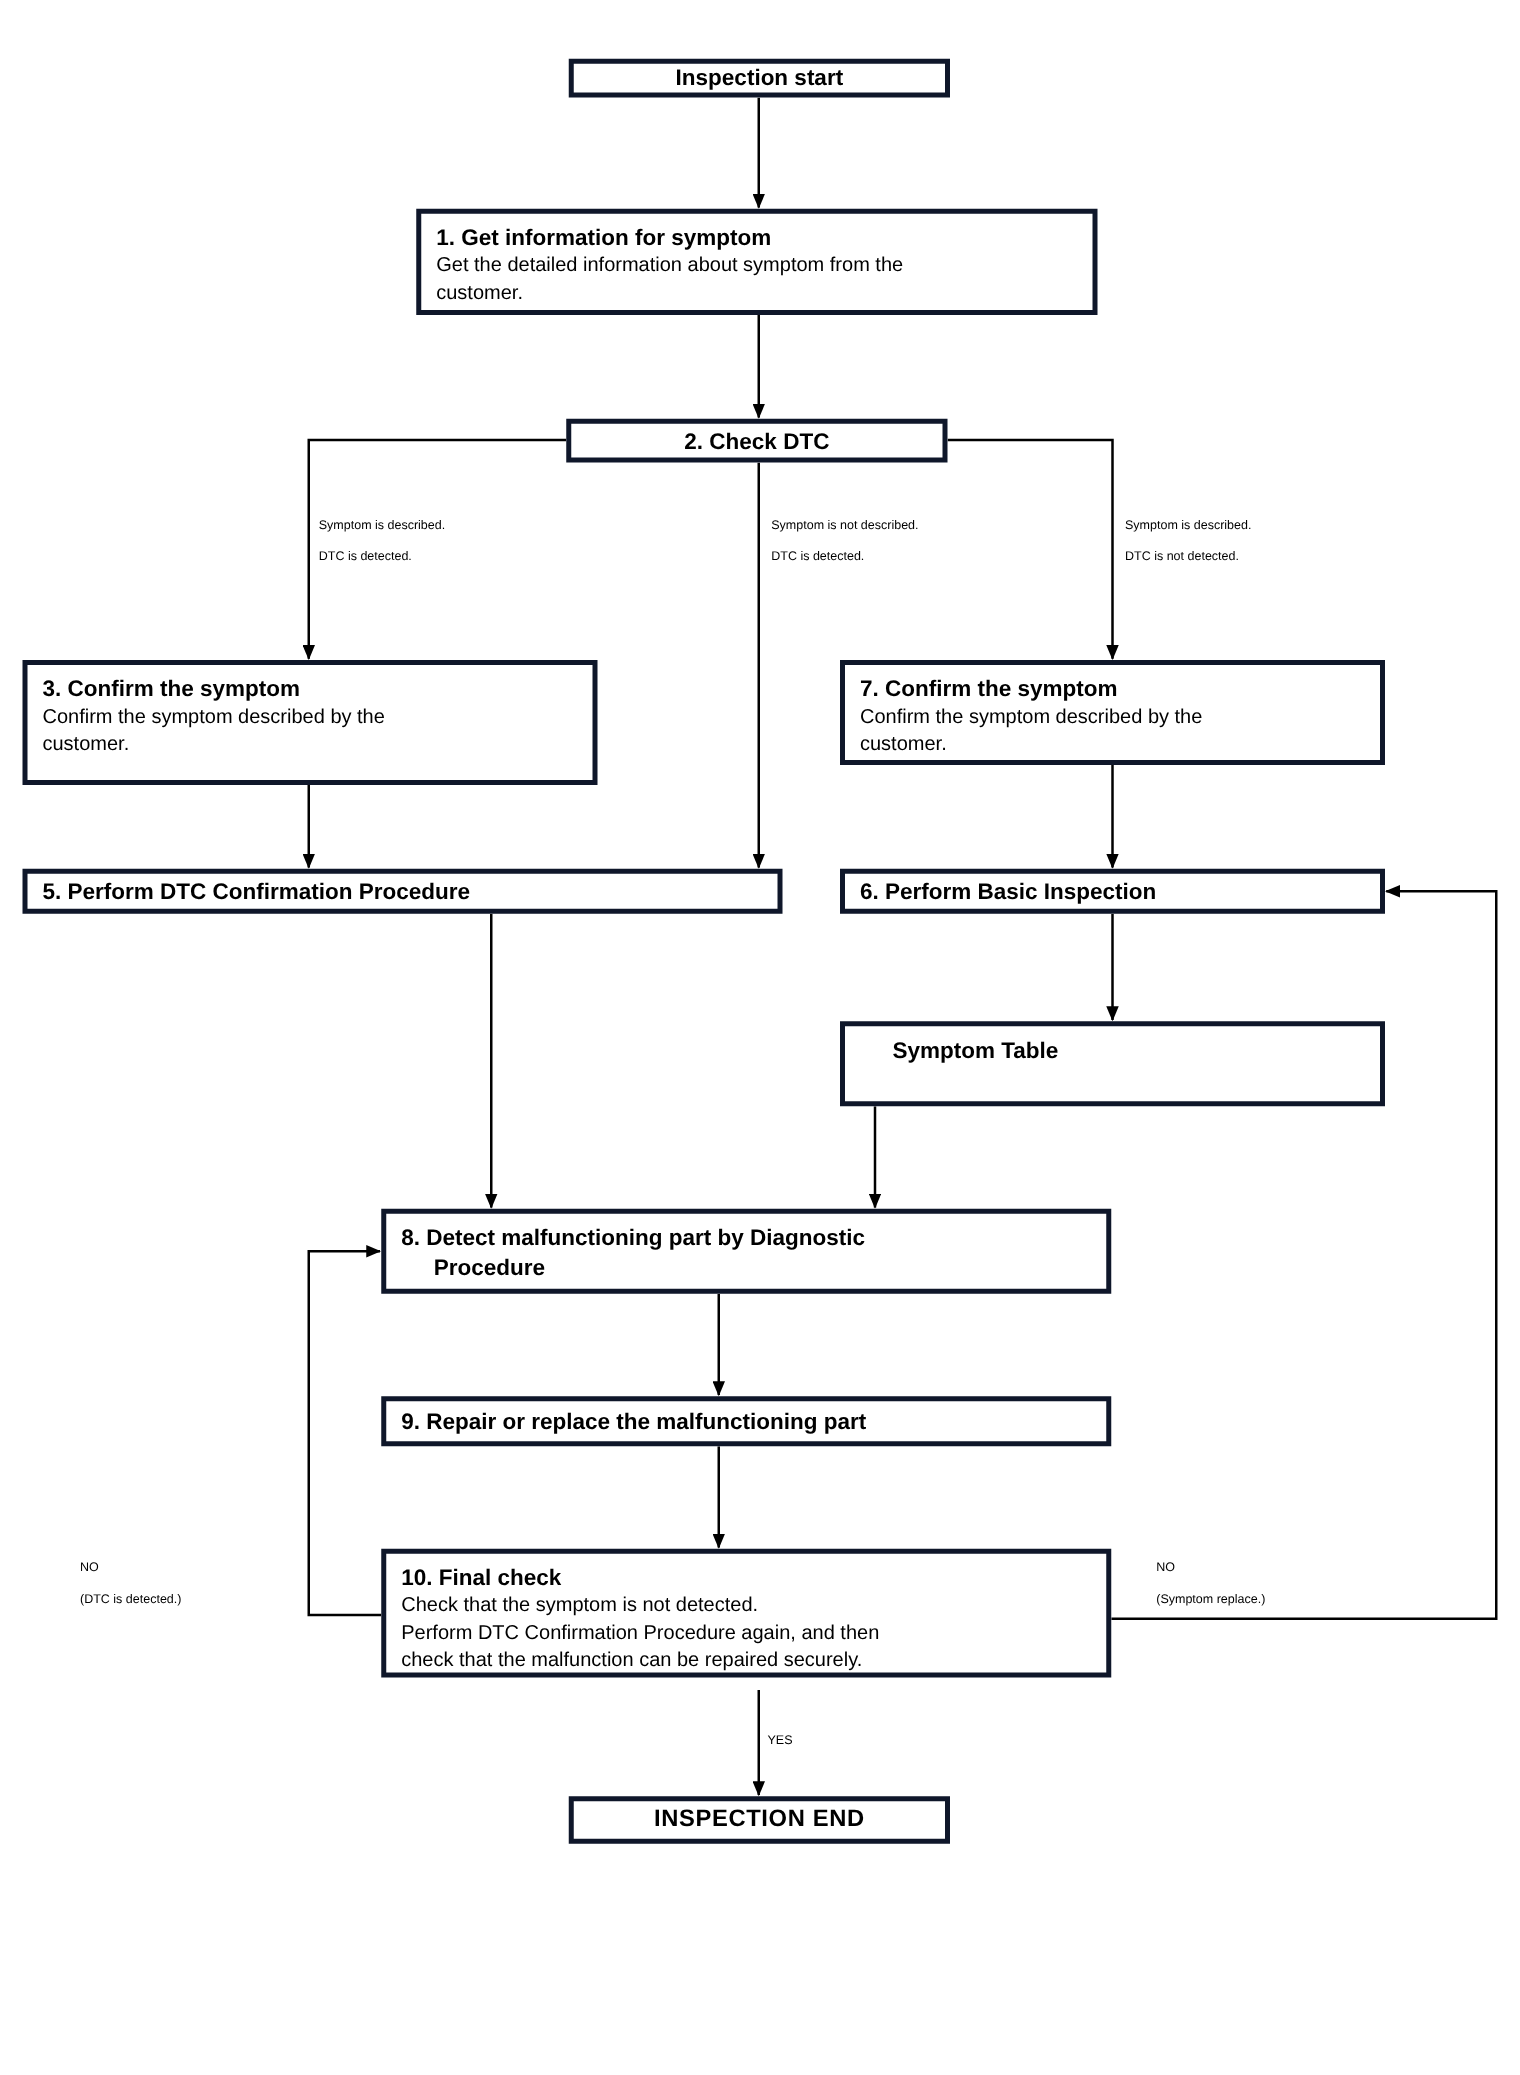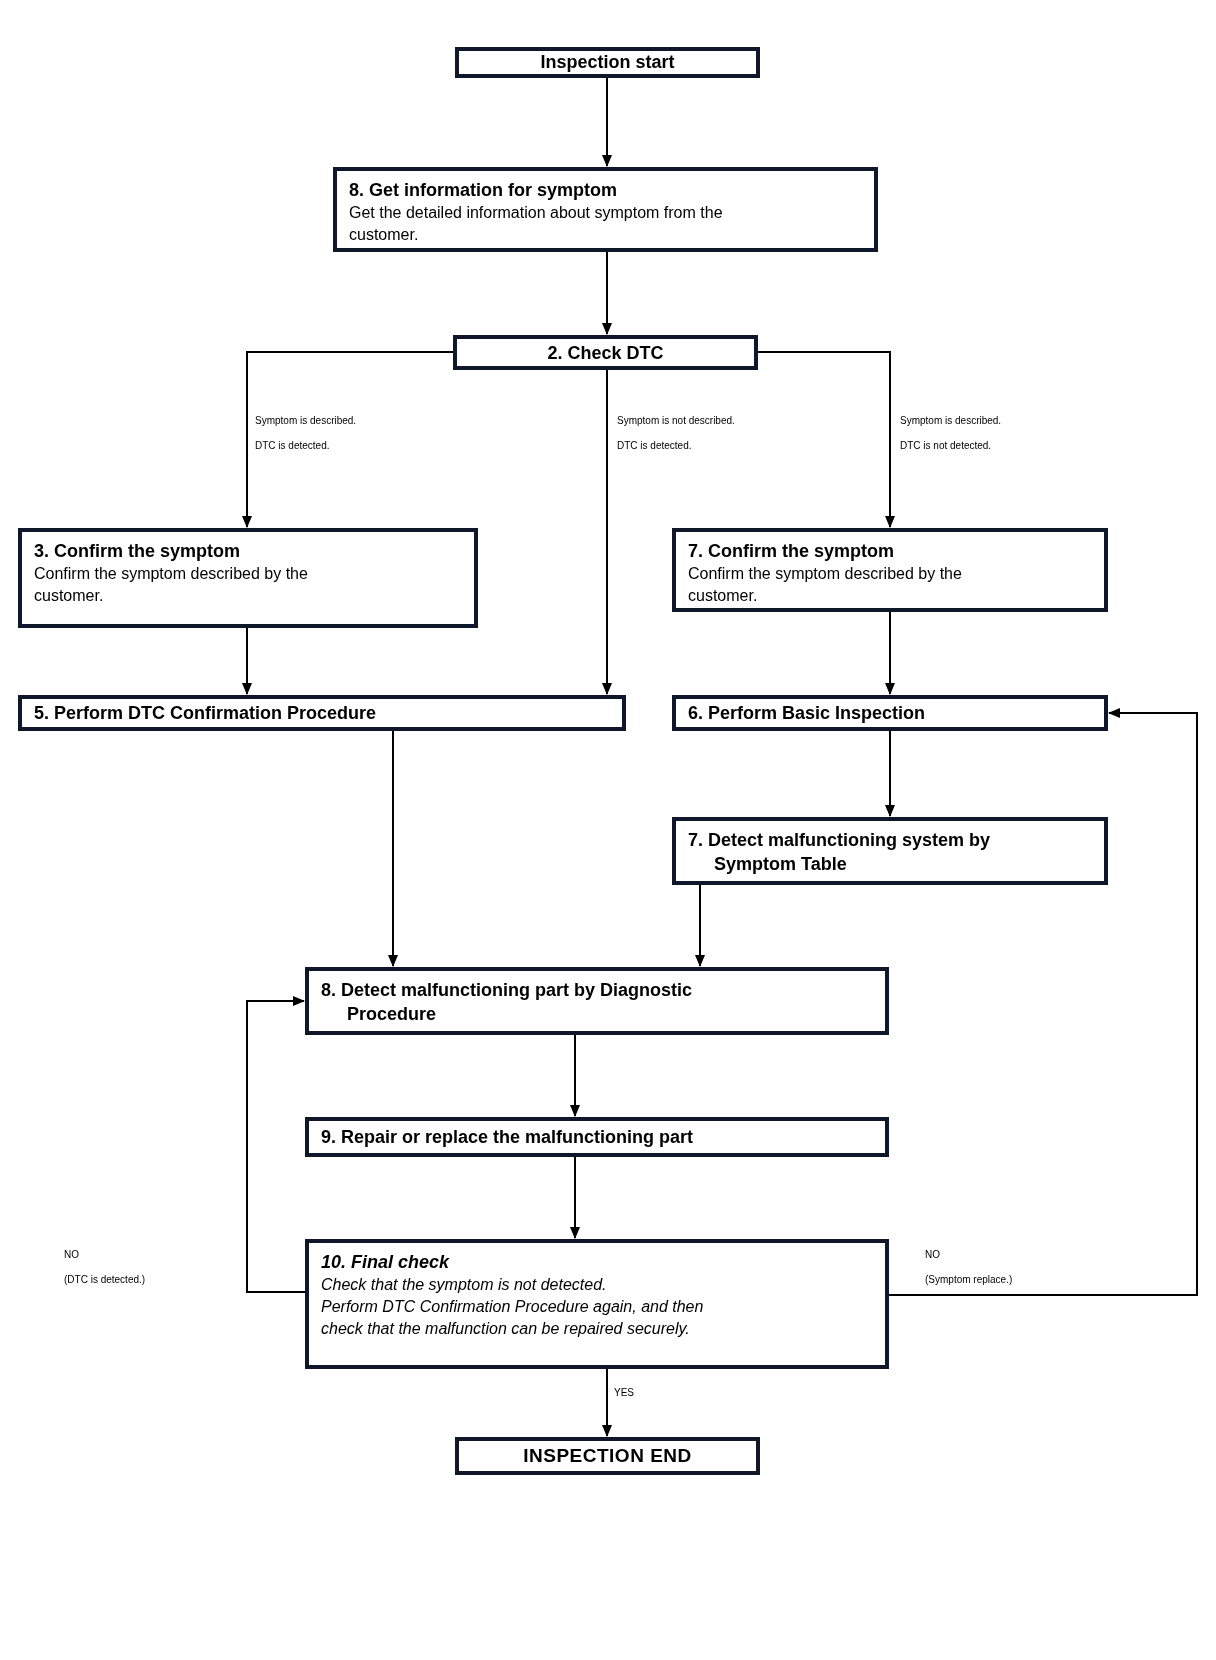--- a/index.html
+++ b/index.html
@@ -102,21 +102,21 @@
       <path d="M305,1292 H247 V1001 H304" marker-end="url(#arrow)"></path>
       <path d="M889,1295 H1197 V713 H1109" marker-end="url(#arrow)"></path>
     </g>
   </svg>
 
   <div class="node center-box" style="left:455px; top:47px; width:305px; height:31px;">
     <span class="terminal-label">Inspection start</span>
   </div>
 
   <div class="node pad" style="left:333px; top:167px; width:545px; height:85px;">
-    <div class="title">8. Get information for symptom</div>
+    <div class="title">1. Get information for symptom</div>
     <div class="body">
       <div>Get the detailed information about symptom from the</div>
       <div>customer.</div>
     </div>
   </div>
 
   <div class="node center-box" style="left:453px; top:335px; width:305px; height:35px;">
     <span class="title">2. Check DTC</span>
   </div>
 
@@ -138,34 +138,33 @@
 
   <div class="node vcenter-box" style="left:18px; top:695px; width:608px; height:36px;">
     <span class="title">5. Perform DTC Confirmation Procedure</span>
   </div>
 
   <div class="node vcenter-box" style="left:672px; top:695px; width:436px; height:36px;">
     <span class="title">6. Perform Basic Inspection</span>
   </div>
 
   <div class="node pad" style="left:672px; top:817px; width:436px; height:68px;">
-    <div class="title">7. Detect malfunctioning system by</div>
     <div class="title-line2">Symptom Table</div>
   </div>
 
   <div class="node pad" style="left:305px; top:967px; width:584px; height:68px;">
     <div class="title">8. Detect malfunctioning part by Diagnostic</div>
     <div class="title-line2">Procedure</div>
   </div>
 
   <div class="node vcenter-box" style="left:305px; top:1117px; width:584px; height:40px;text-align:right;">
     <span class="title">9. Repair or replace the malfunctioning part</span>
   </div>
 
-  <div class="node pad" style="left:305px; top:1239px; width:584px; height:130px;font-style:italic;">
+  <div class="node pad" style="left:305px; top:1239px; width:584px; height:103px;">
     <div class="title">10. Final check</div>
     <div class="body">
       <div>Check that the symptom is not detected.</div>
       <div>Perform DTC Confirmation Procedure again, and then</div>
       <div>check that the malfunction can be repaired securely.</div>
     </div>
   </div>
 
   <div class="node center-box" style="left:455px; top:1437px; width:305px; height:38px;">
     <span class="end-label">INSPECTION END</span>

